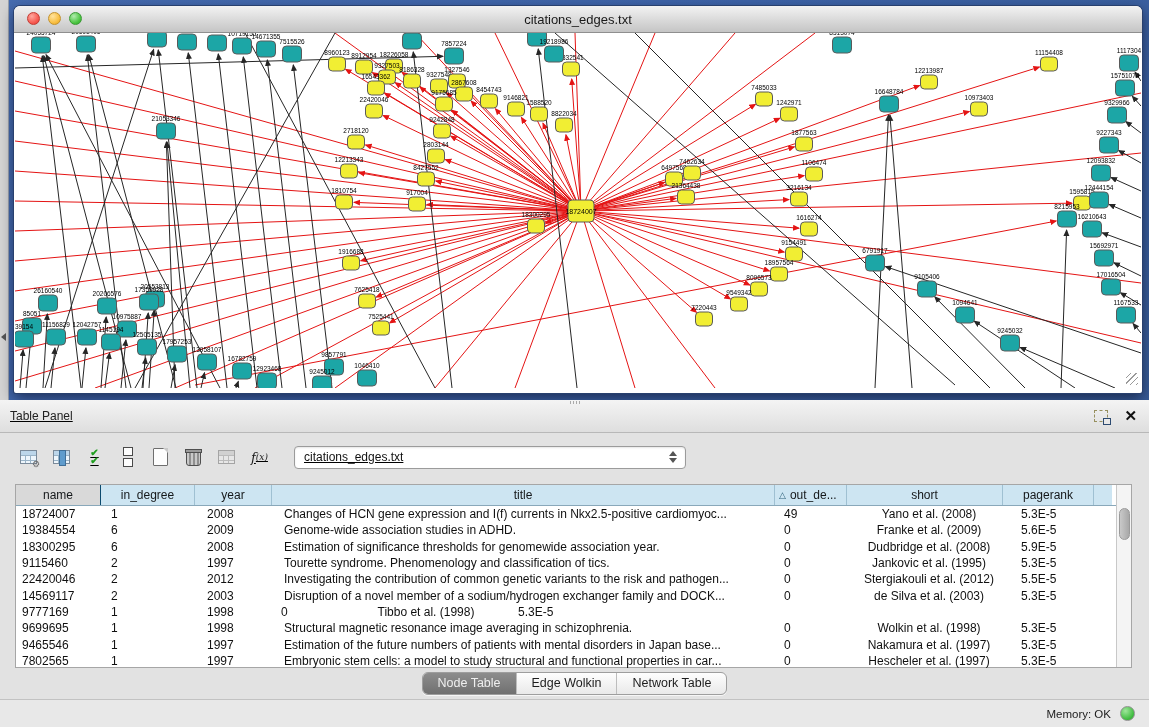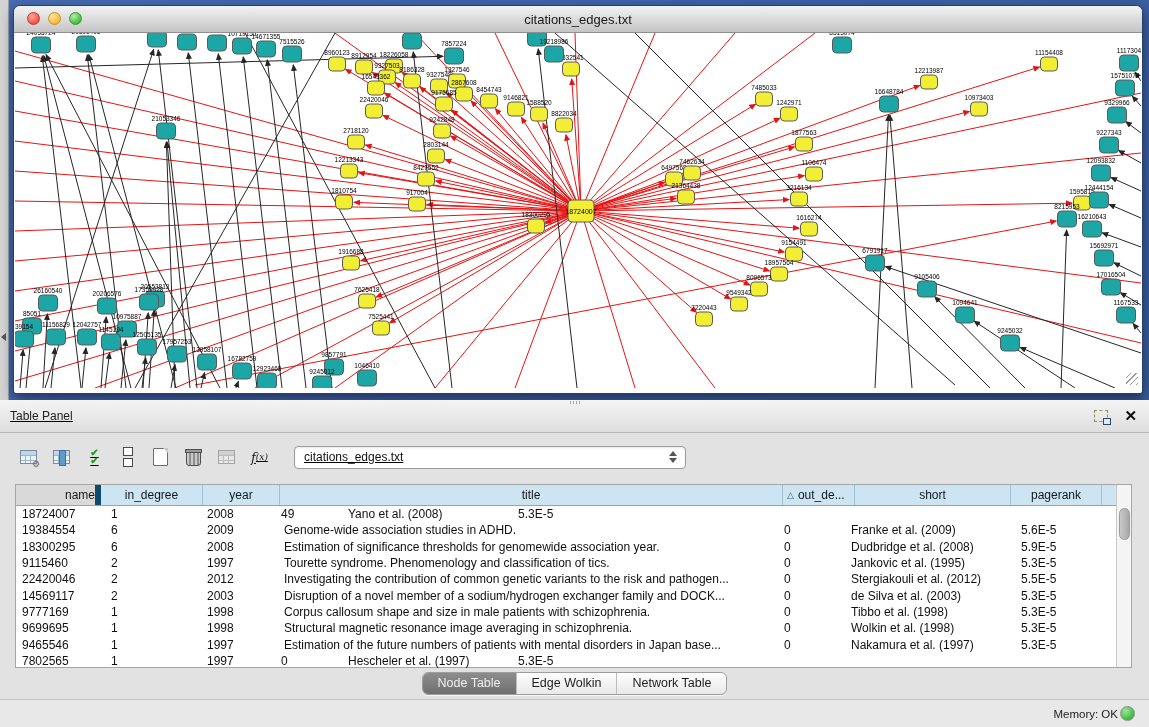--- a/index.html
+++ b/index.html
@@ -63,45 +63,45 @@
       display:flex;align-items:center;position:relative;font-size:12px;color:#111;padding-left:9px;box-sizing:border-box;
       box-shadow:inset 0 1px 2px rgba(0,0,0,.10);}
   .combo-arrows{position:absolute;right:8px;top:4px;display:flex;flex-direction:column;gap:2px;}
   .combo-arrows .up{width:0;height:0;border-left:4px solid transparent;border-right:4px solid transparent;border-bottom:5px solid #555;}
   .combo-arrows .dn{width:0;height:0;border-left:4px solid transparent;border-right:4px solid transparent;border-top:5px solid #555;}
   
   .table-box{position:absolute;left:15px;top:84px;width:1117px;height:184px;background:#fff;border:1px solid #a6a6a6;box-sizing:border-box;}
   .thead{display:flex;height:20px;border-bottom:1px solid #89a8ba;}
   .th{background:#cde5f2;border-right:1px solid #9fc0d2;box-sizing:border-box;display:flex;align-items:center;justify-content:center;
       font-size:12px;color:#15181a;overflow:hidden;white-space:nowrap;}
-  .th.c0{width:85px;background:#d9d9d9;border-right:6px solid #0c4a6e;justify-content:flex-end;}
-  .th.c1{width:102px}.th.c2{width:77px}.th.c3{width:503px}.th.c4{width:72px;justify-content:flex-start;padding-left:4px;}
+  .th.c0{width:85px;background:#d9d9d9;border-right:1px solid #0c4a6e;}
+  .th.c1{width:94px}.th.c2{width:77px}.th.c3{width:503px}.th.c4{width:72px;justify-content:flex-start;padding-left:4px;}
   .th.c5{width:156px}.th.c6{width:91px}.th.fill{width:18px;border-right:none;}
   .sort-tri{color:#2d6079;font-size:9px;margin-right:4px;}
   .tbody{position:relative;}
   .tr{display:flex;height:16.3px;align-items:center;font-size:12px;color:#101010;white-space:nowrap;}
   .td{overflow:hidden;text-overflow:clip;box-sizing:border-box;}
   .td.c0{width:85px;padding-left:6px;}
   .td.c1{width:98px;padding-left:10px;}
   .td.c2{width:77px;padding-left:8px;}
   .td.c3{width:503px;padding-left:8px;}
   .td.c4{width:72px;padding-left:5px;}
-  .td.c5{width:156px;}
+  .td.c5{width:156px;text-align:center;}
   .td.c6{width:91px;padding-left:14px;}
   .vscroll{position:absolute;right:0;top:0;width:15px;height:182px;background:#f4f4f4;border-left:1px solid #c8c8c8;box-sizing:border-box;}
   .vthumb{position:absolute;left:2px;top:23px;width:9px;height:30px;border-radius:6px;background:linear-gradient(to right,#c9c9c9,#a8a8a8);border:1px solid #9a9a9a;}
   
   .tabs-band{position:absolute;left:0;top:268px;width:100%;height:31px;display:flex;align-items:center;justify-content:center;}
   .seg{display:flex;border:1px solid #9e9e9e;border-radius:6px;overflow:hidden;background:linear-gradient(#fefefe,#e9e9e9);box-shadow:0 1px 0 rgba(255,255,255,.7);}
   .seg-btn{padding:3px 15px 4px;font-size:12.5px;color:#1d1d1d;border-right:1px solid #bdbdbd;}
   .seg-btn:last-child{border-right:none;}
   .seg-btn.active{background:linear-gradient(#8d8d8d,#707070);color:#efefef;}
   
   .status-bar{position:absolute;left:0;top:299px;width:100%;height:28px;background:#e8e8e8;border-top:1px solid #c2c2c2;
-      display:flex;align-items:center;justify-content:flex-end;padding-right:14px;gap:2px;font-size:11.5px;color:#1c1c1c;box-sizing:border-box;}
+      display:flex;align-items:center;justify-content:flex-end;padding-right:14px;gap:9px;font-size:11.5px;color:#1c1c1c;box-sizing:border-box;}
   .mem-dot{width:13px;height:13px;border-radius:50%;background:radial-gradient(circle at 35% 30%,#9fe69b,#3dbb3d 70%,#2fa22f);border:1px solid #8f8f8f;}
 </style>
 </head>
 <body>
 
 <div class="app">
 
   <div class="left-strip">
     <div class="strip-arrow"></div>
   </div>
@@ -526,20 +526,21 @@
           <div class="th c6">
             <span>pagerank</span>
           </div>
           <div class="th fill"></div>
         </div>
       <div class="tbody" id="tbody">
           <div class="tr">
             <div class="td c0">18724007</div>
             <div class="td c1">1</div>
             <div class="td c2">2008</div>
+            <div class="td c3">Changes of HCN gene expression and I(f) currents in Nkx2.5-positive cardiomyoc...</div>
             <div class="td c4">49</div>
             <div class="td c5">Yano et al. (2008)</div>
             <div class="td c6">5.3E-5</div>
           </div>
           <div class="tr">
             <div class="td c0">19384554</div>
             <div class="td c1">6</div>
             <div class="td c2">2009</div>
             <div class="td c3">Genome-wide association studies in ADHD.</div>
             <div class="td c4">0</div>
@@ -579,21 +580,20 @@
             <div class="td c2">2003</div>
             <div class="td c3">Disruption of a novel member of a sodium/hydrogen exchanger family and DOCK...</div>
             <div class="td c4">0</div>
             <div class="td c5">de Silva et al. (2003)</div>
             <div class="td c6">5.3E-5</div>
           </div>
           <div class="tr">
             <div class="td c0">9777169</div>
             <div class="td c1">1</div>
             <div class="td c2">1998</div>
-            <div class="td c3">Corpus callosum shape and size in male patients with schizophrenia.</div>
             <div class="td c4">0</div>
             <div class="td c5">Tibbo et al. (1998)</div>
             <div class="td c6">5.3E-5</div>
           </div>
           <div class="tr">
             <div class="td c0">9699695</div>
             <div class="td c1">1</div>
             <div class="td c2">1998</div>
             <div class="td c3">Structural magnetic resonance image averaging in schizophrenia.</div>
             <div class="td c4">0</div>
@@ -606,20 +606,21 @@
             <div class="td c2">1997</div>
             <div class="td c3">Estimation of the future numbers of patients with mental disorders in Japan base...</div>
             <div class="td c4">0</div>
             <div class="td c5">Nakamura et al. (1997)</div>
             <div class="td c6">5.3E-5</div>
           </div>
           <div class="tr">
             <div class="td c0">7802565</div>
             <div class="td c1">1</div>
             <div class="td c2">1997</div>
+            <div class="td c3">Embryonic stem cells: a model to study structural and functional properties in car...</div>
             <div class="td c4">0</div>
             <div class="td c5">Hescheler et al. (1997)</div>
             <div class="td c6">5.3E-5</div>
           </div>
         </div>
       <div class="vscroll">
           <div class="vthumb"></div>
         </div>
     </div>
 

